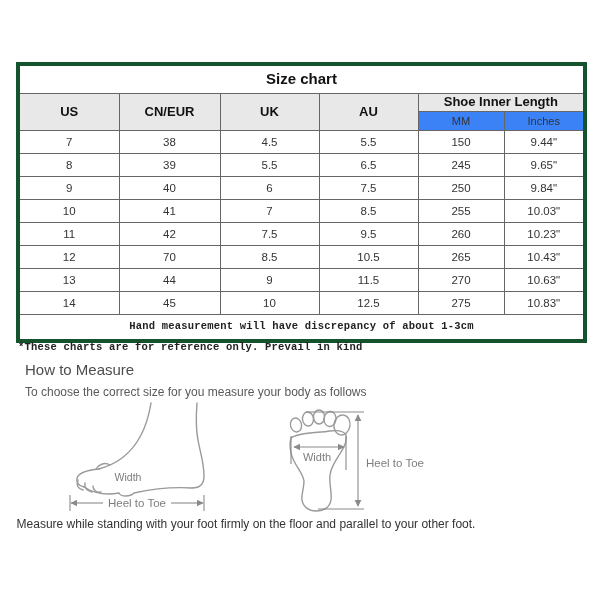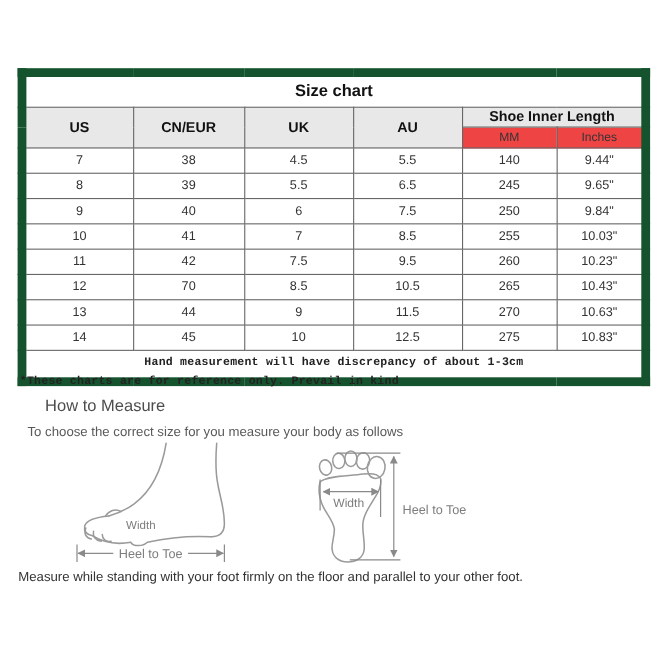--- a/index.html
+++ b/index.html
@@ -5,43 +5,43 @@
   html,body{margin:0;padding:0;}
   body{
     width:600px;height:600px;position:relative;background:#ffffff;
     font-family:"Liberation Sans", sans-serif;overflow:hidden;
   }
 
   
   table.size-table{
     position:absolute;left:16px;top:62px;width:567px;
     border-collapse:collapse;table-layout:fixed;
-    border:8px solid #14532d;
+    border:4px solid #14532d;
   }
   table.size-table td,table.size-table th{
     border:1px solid #666666;
     text-align:center;vertical-align:middle;
     padding:0;line-height:1.1;
     color:#333333;font-size:11.5px;font-weight:normal;
   }
   tr.title-row td{height:27px;font-size:15px;font-weight:bold;color:#111111;background:#ffffff;}
   tr.head-row th{background:#e8e8e8;font-size:13px;font-weight:bold;color:#111111;}
   tr.head-row th.span-head{height:17px;}
-  tr.sub-row th{background:#ef4444;font-size:11px;font-weight:normal;color:#333333;height:18px;}
+  tr.sub-row th{background:#3b82f6;font-size:11px;font-weight:normal;color:#333333;height:18px;}
   tr.data-row td{height:22px;}
   tr.foot-row td{height:24px;font-family:"Liberation Mono", monospace;font-weight:bold;
     font-size:10.5px;letter-spacing:.2px;color:#222222;margin-left:44px;}
 
   
   .note-reference{
     position:absolute;left:18px;top:341px;
     font-family:"Liberation Mono", monospace;font-weight:bold;
     font-size:10.5px;letter-spacing:.2px;color:#222222;white-space:nowrap;text-align:right;
   }
-  .how-heading{position:absolute;left:25px;top:361px;font-size:15px;color:#4d4d4d;margin-left:16px;}
+  .how-heading{position:absolute;left:25px;top:361px;font-size:15px;color:#4d4d4d;}
   .how-sub{position:absolute;left:25px;top:385px;font-size:12px;color:#595959;}
   .measure-caption{
     position:absolute;left:0;top:517px;width:492px;text-align:center;
     font-size:12px;color:#333333;
   }
 
   
   svg.diagram{position:absolute;left:55px;top:400px;}
   .foot-line{fill:none;stroke:#9a9a9a;stroke-width:1.4;stroke-linecap:round;stroke-linejoin:round;}
   .meas-line{fill:none;stroke:#8a8a8a;stroke-width:1.1;}
@@ -72,21 +72,21 @@
     </tr>
     <tr class="sub-row">
       <th>MM</th>
       <th>Inches</th>
     </tr>
     <tr class="data-row">
       <td>7</td>
       <td>38</td>
       <td>4.5</td>
       <td>5.5</td>
-      <td>140</td>
+      <td>150</td>
       <td>9.44"</td>
     </tr>
     <tr class="data-row">
       <td>8</td>
       <td>39</td>
       <td>5.5</td>
       <td>6.5</td>
       <td>245</td>
       <td>9.65"</td>
     </tr>

